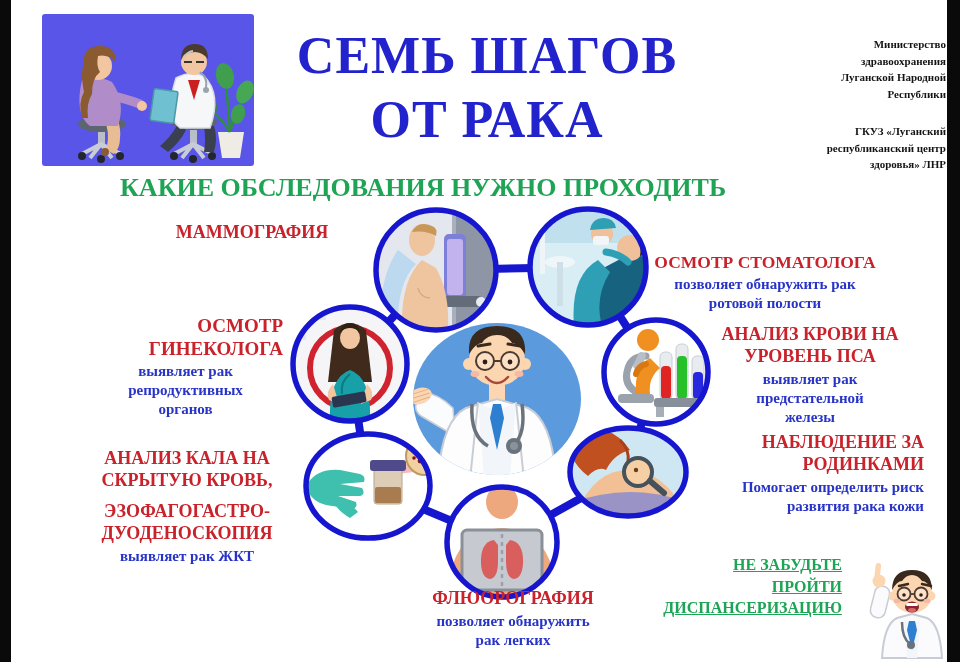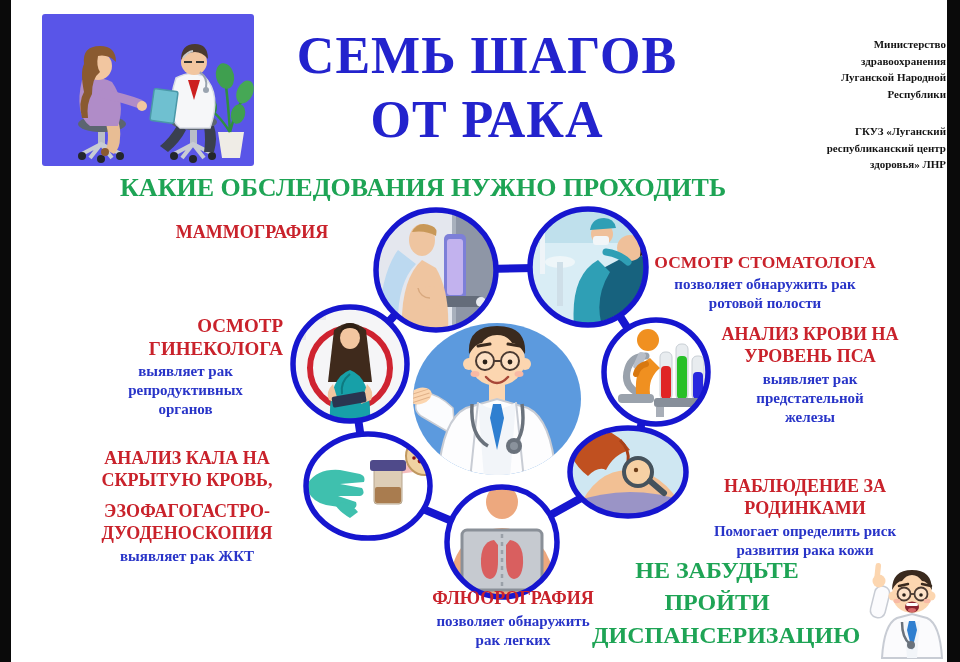--- a/index.html
+++ b/index.html
@@ -34,26 +34,26 @@
 
   .step{position:absolute;text-align:center;font-weight:bold;}
   .st{color:var(--red);font-size:18px;line-height:1.22;white-space:pre-line;}
   .st2{margin-top:9px;}
   .sd{color:var(--blue);font-size:15px;line-height:1.27;white-space:pre-line;margin-top:2px;}
   .b0{left:132px;top:222px;width:240px;}
   .b1{left:88px;top:314px;width:195px;}  .b1 .st{font-size:19px;text-align:right;}
   .b2{left:80px;top:448px;width:214px;}
   .b3{left:634px;top:228px;width:262px;margin-top:24px;} .b3 .st{font-size:17.5px;}
   .b4{left:700px;top:324px;width:220px;}
-  .b5{left:686px;top:476px;width:238px;}
+  .b5{left:686px;top:432px;width:238px;text-align:right;}
   .b6{left:394px;top:588px;width:238px;}
 
-  .footer-note{position:absolute;left:592px;top:554px;width:250px;text-align:center;
-               color:var(--green);font-weight:bold;font-size:24px;line-height:1.35;
-               white-space:pre-line;}
+  .footer-note{position:absolute;left:592px;top:554px;width:250px;text-align:right;
+               color:var(--green);font-weight:bold;font-size:16px;line-height:1.35;
+               white-space:pre-line;text-decoration:underline;}
   .small-doc{position:absolute;left:858px;top:550px;width:94px;height:110px;}
 </style>
 </head>
 <body>
 
 <div class="poster">
   <div class="edge left"></div>
   <div class="edge right"></div>
 
   <div class="consult">

